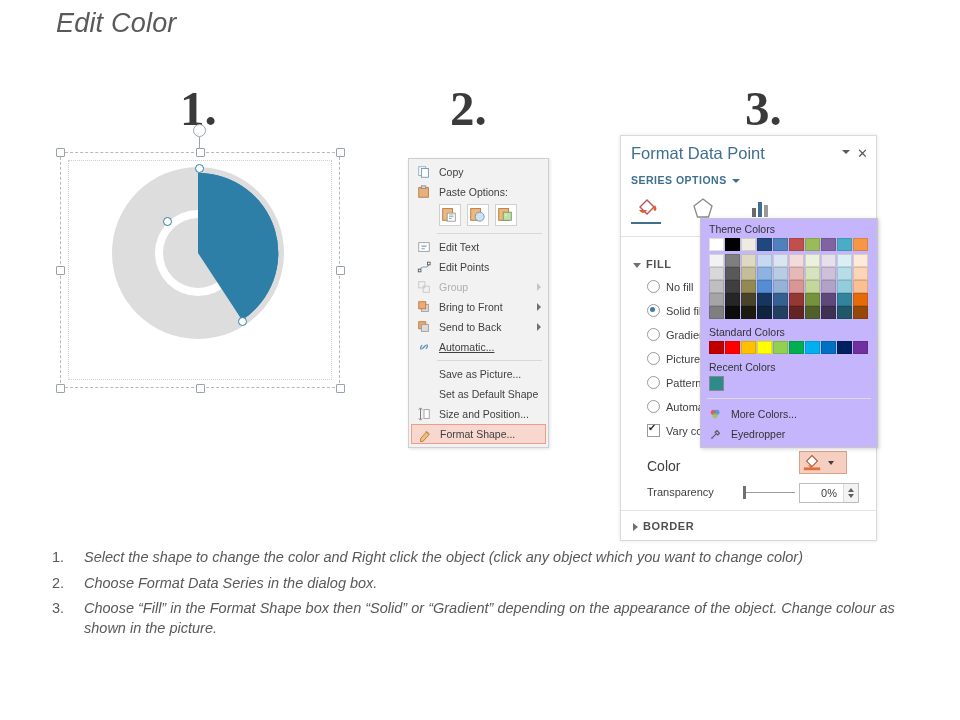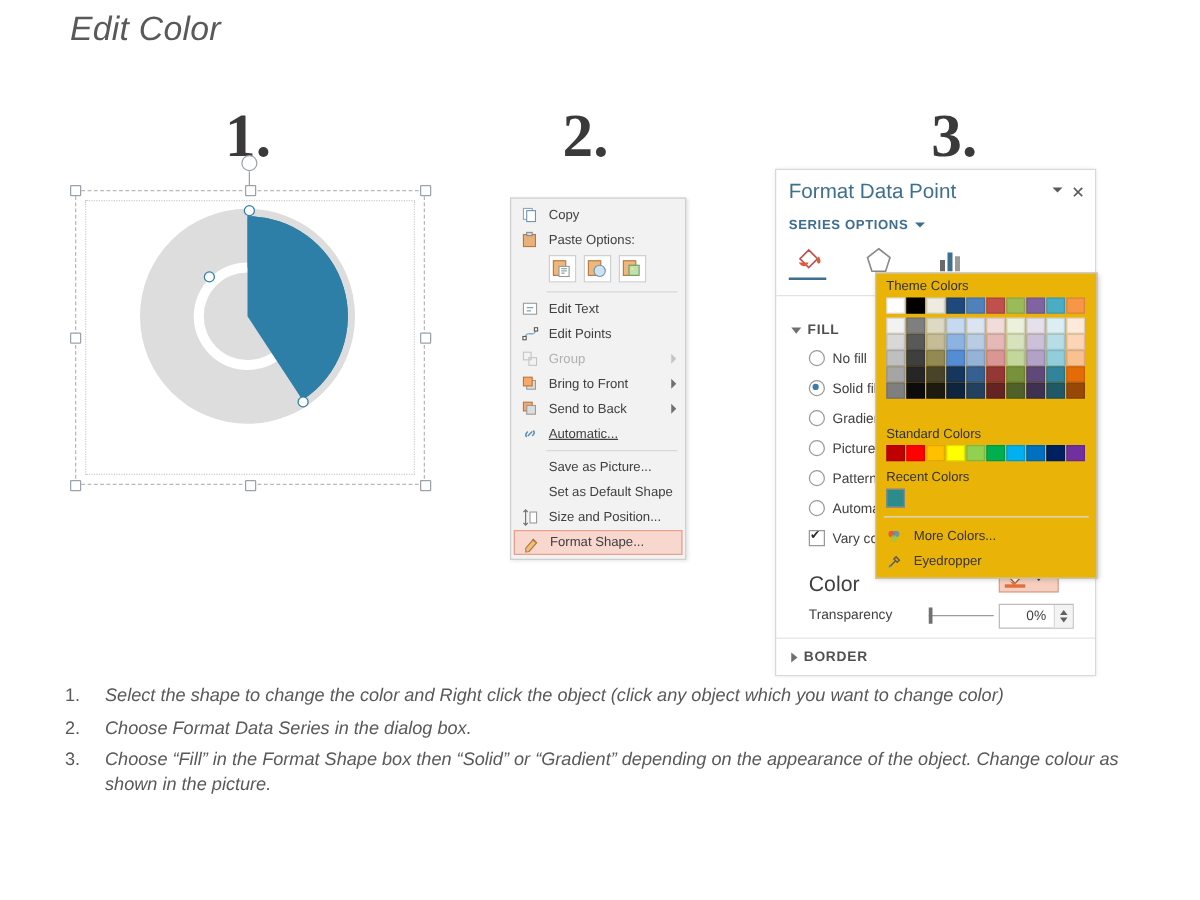--- a/index.html
+++ b/index.html
@@ -315,21 +315,21 @@
   .checkbox.checked::after {
     content: "✔";
     position: absolute;
     left: 0px; top: -3px;
     font-size: 10px;
     color: #2b2b2b;
   }
   .color-row {
     position: absolute;
     left: 26px; top: 322px;
-    font-size: 17px;
+    font-size: 14px;
     color: #404040;
     display: flex;
     align-items: center;
     justify-content: center;
   }
   .color-btn {
     position: absolute;
     left: 178px; top: 315px;
     width: 48px; height: 23px;
     border: 1px solid #d9a08c;
@@ -416,21 +416,21 @@
     height: 1px;
     background: #e3e3e3;
   }
 
   
   #color-picker {
     position: absolute;
     left: 700px;
     top: 218px;
     width: 176px;
-    background: #eab308;
+    background: #c4b5fd;
     border: 1px solid #c6c6c6;
     box-shadow: 1px 1px 4px rgba(0,0,0,0.18);
     font-size: 10.5px;
     color: #333;
   }
   .cp-label {
     padding: 4px 0 3px 8px;
     font-size: 10.5px;
     color: #333;
   }
@@ -810,21 +810,21 @@
       <div class="swatch" style="background: rgb(29, 27, 16);"></div>
       <div class="swatch" style="background: rgb(15, 36, 62);"></div>
       <div class="swatch" style="background: rgb(36, 64, 97);"></div>
       <div class="swatch" style="background: rgb(99, 36, 35);"></div>
       <div class="swatch" style="background: rgb(79, 97, 40);"></div>
       <div class="swatch" style="background: rgb(63, 49, 81);"></div>
       <div class="swatch" style="background: rgb(32, 88, 103);"></div>
       <div class="swatch" style="background: rgb(151, 72, 6);"></div>
     </div>
 
-  <div class="cp-label" style="padding-top:22px;">Standard Colors</div>
+  <div class="cp-label" style="padding-top:7px;">Standard Colors</div>
   <div class="swatch-grid" id="standard-row">
       <div class="swatch" style="background: rgb(192, 0, 0);"></div>
       <div class="swatch" style="background: rgb(255, 0, 0);"></div>
       <div class="swatch" style="background: rgb(255, 192, 0);"></div>
       <div class="swatch" style="background: rgb(255, 255, 0);"></div>
       <div class="swatch" style="background: rgb(146, 208, 80);"></div>
       <div class="swatch" style="background: rgb(0, 176, 80);"></div>
       <div class="swatch" style="background: rgb(0, 176, 240);"></div>
       <div class="swatch" style="background: rgb(0, 112, 192);"></div>
       <div class="swatch" style="background: rgb(0, 32, 96);"></div>

